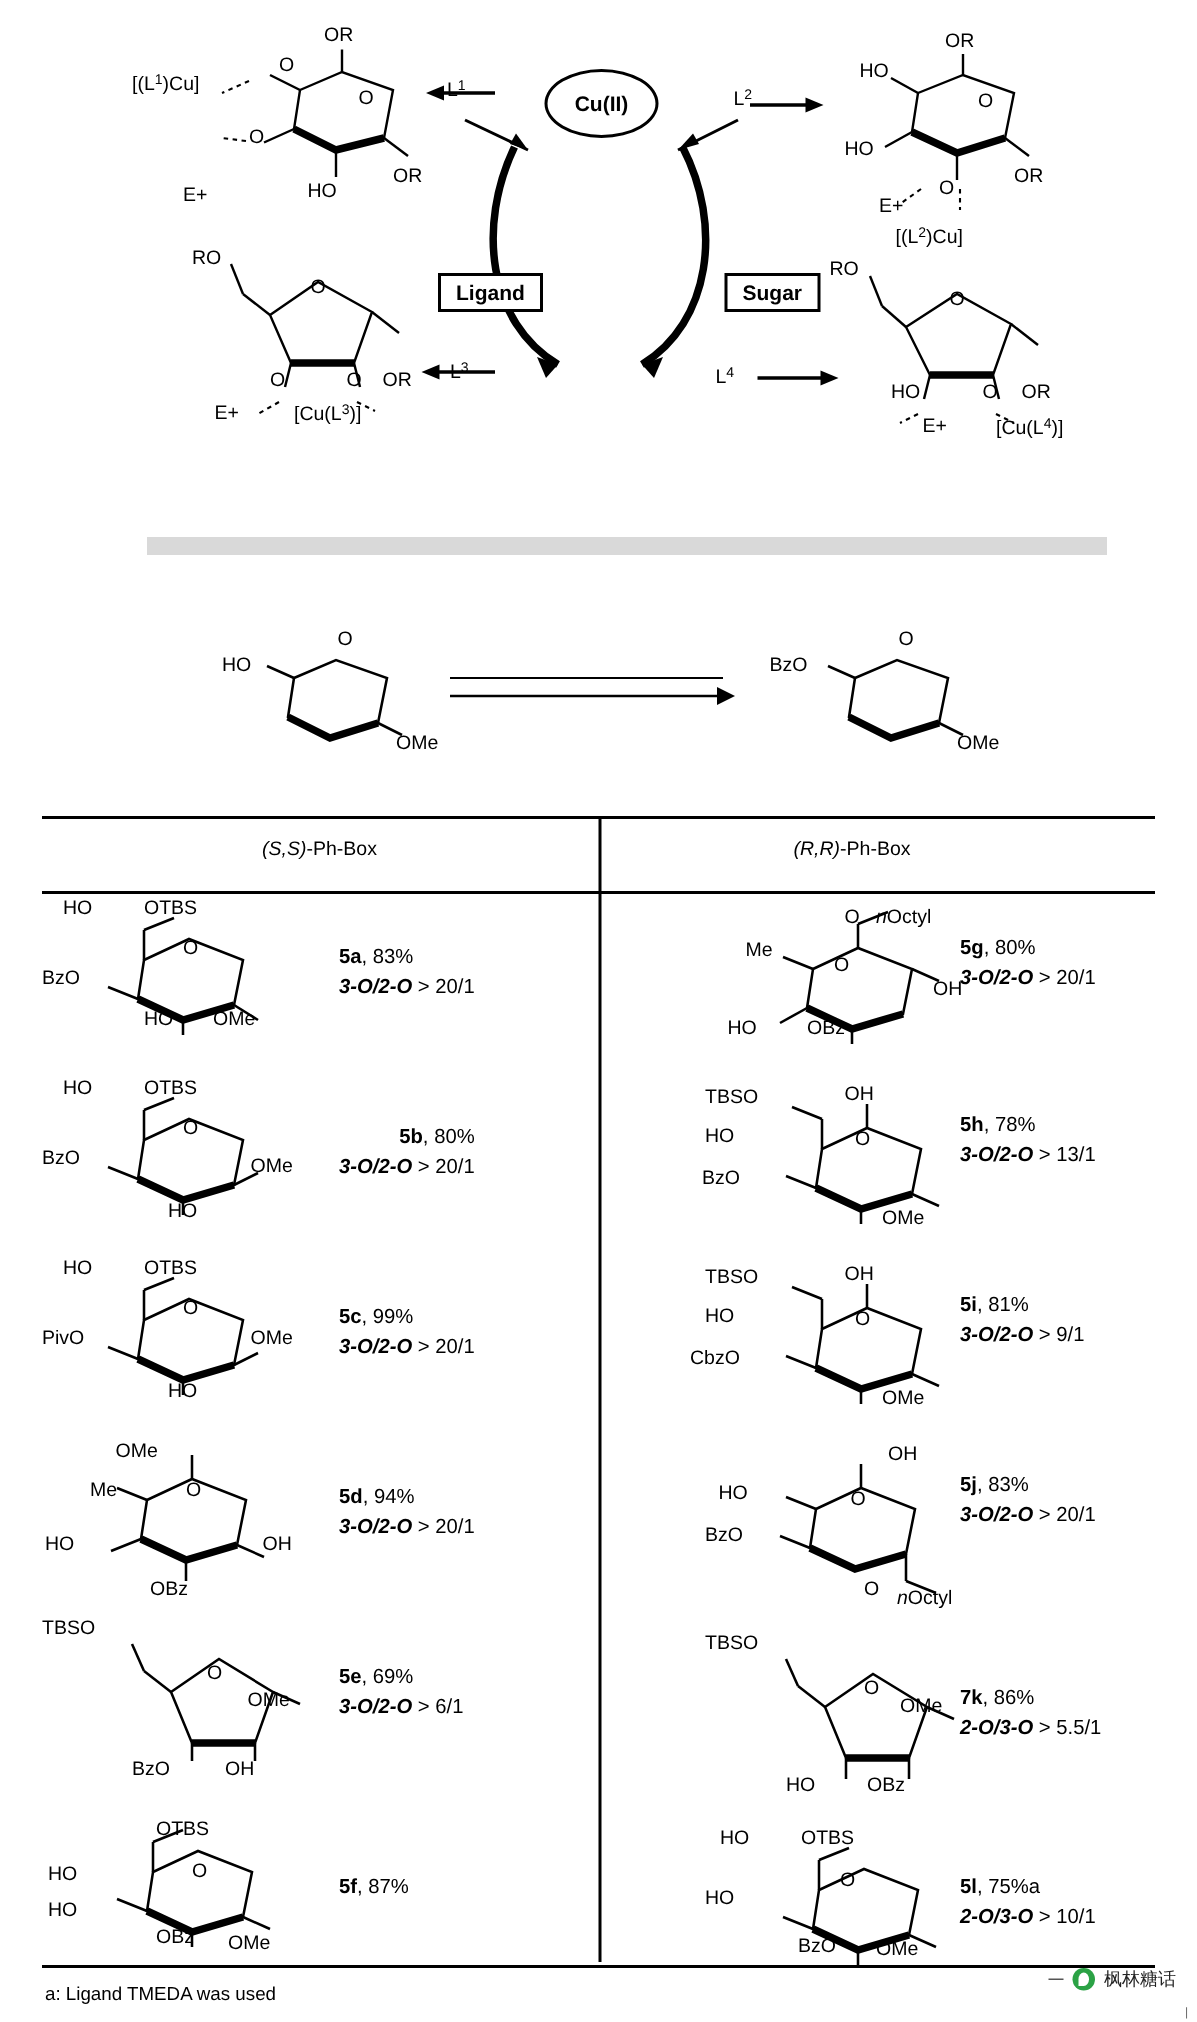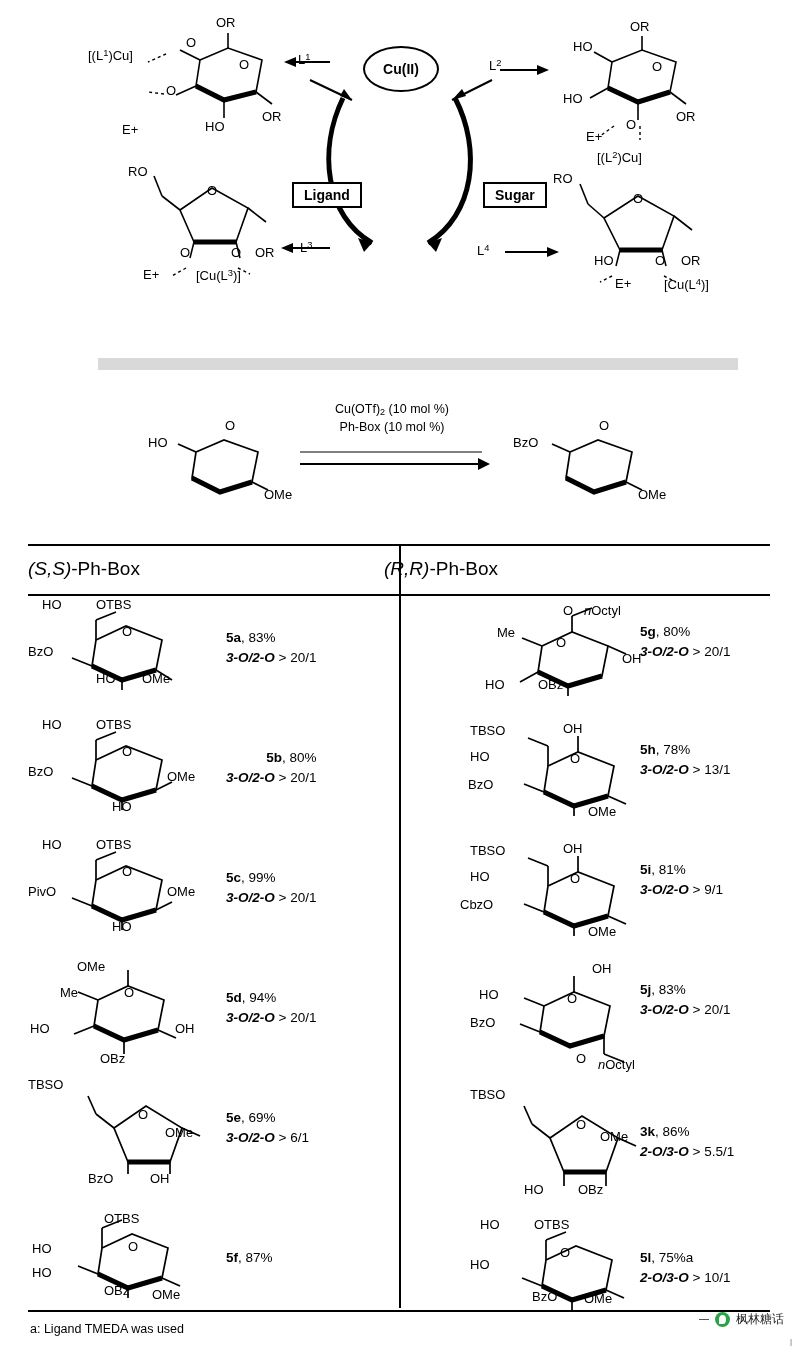--- a/index.html
+++ b/index.html
@@ -28,21 +28,21 @@
   .divider-bar{
     position:absolute;left:98px;top:358px;width:640px;height:12px;background:#d9d9d9;
   }
   .rxn{position:relative;width:798px;height:150px;}
   .rxn-cond{
     position:absolute;font-size:12.5px;line-height:1.42;text-align:center;
   }
   .rule{position:absolute;left:28px;width:742px;border-top:2.5px solid #000;}
   .vrule{position:absolute;border-left:2.5px solid #000;}
   .colhead{
-    position:absolute;text-align:left;font-size:19px;
+    position:absolute;text-align:center;font-size:13px;
   }
   .colhead i{font-style:italic;}
   .entry-label{
     position:absolute;font-size:13.5px;line-height:1.5;
   }
   .entry-label b{font-weight:bold;}
   .entry-label .ratio{font-weight:bold;font-style:italic;}
   .struct{position:absolute;}
   .struct svg{display:block;}
   .footnote{
@@ -232,24 +232,20 @@
   </svg>
 
   <div class="lbl" style="left:148px;top:46px;">HO</div>
   <div class="lbl" style="left:225px;top:29px;">O</div>
   <div class="lbl" style="left:264px;top:98px;">OMe</div>
 
   <div class="lbl" style="left:513px;top:46px;">BzO</div>
   <div class="lbl" style="left:599px;top:29px;">O</div>
   <div class="lbl" style="left:638px;top:98px;">OMe</div>
 
-  <div class="rxn-cond" style="left:300px;top:11px;width:184px;">
-    <div>Cu(OTf)<sub>2</sub> (10 mol %)</div>
-    <div>Ph-Box (10 mol %)</div>
-  </div>
 </div>
 
 <div class="rule" style="top:544px;"></div>
 <div class="rule" style="top:594px;"></div>
 <div class="rule" style="top:1310px;"></div>
 <div class="vrule" style="left:399px;top:546px;height:762px;"></div>
 
 <div class="colhead" style="left:28px;top:558px;width:370px;">
   <i>(S,S)</i><span>-Ph-Box</span>
 </div>
@@ -511,21 +507,21 @@
       <line x1="126" y1="82" x2="126" y2="96"></line>
     </g>
   </svg>
 </div>
 <div class="lbl" style="left:470px;top:1088px;">TBSO</div>
 <div class="lbl" style="left:576px;top:1118px;">O</div>
 <div class="lbl" style="left:600px;top:1130px;">OMe</div>
 <div class="lbl" style="left:524px;top:1183px;">HO</div>
 <div class="lbl" style="left:578px;top:1183px;">OBz</div>
 <div class="entry-label" style="left:640px;top:1122px;">
-  <div><b>3k</b>, <span>86%</span></div>
+  <div><b>7k</b>, <span>86%</span></div>
   <div><span class="ratio">2-O/3-O</span> <span>&gt; 5.5/1</span></div>
 </div>
 
 <div class="struct" style="left:470px;top:1214px;">
   <svg width="200" height="100">
     <g stroke="#000" fill="none" stroke-width="1.7">
       <path d="M76 46 L106 32 L142 46 L136 76 L102 86 L72 72 Z"></path>
       <path d="M72 72 L102 86 L136 76" stroke-width="5"></path>
       <line x1="76" y1="46" x2="76" y2="26"></line>
       <line x1="76" y1="26" x2="96" y2="18"></line>

